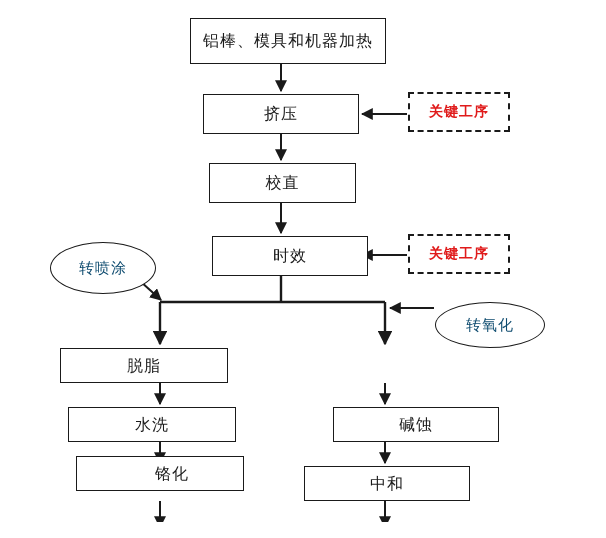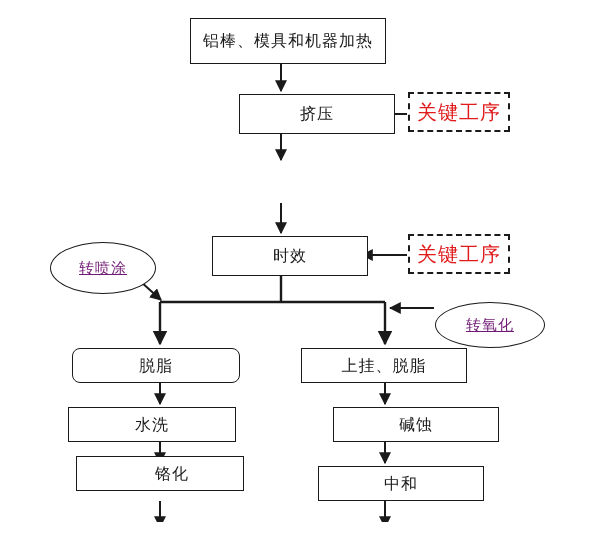--- a/index.html
+++ b/index.html
@@ -25,63 +25,62 @@
     display: flex;
     align-items: center;
     justify-content: center;
     color: #1a1a1a;
     font-size: 16px;
     letter-spacing: 1px;
     line-height: 1;
     white-space: nowrap;
   }
   .node-top     { left: 190px; top: 18px;  width: 196px; height: 46px; }
-  .node-extrude { left: 203px; top: 94px;  width: 156px; height: 40px; margin-left: 36px; }
+  .node-extrude { left: 203px; top: 94px;  width: 156px; height: 40px; }
   .node-straight{ left: 209px; top: 163px; width: 147px; height: 40px; }
   .node-age     { left: 212px; top: 236px; width: 156px; height: 40px; }
 
-  .node-l1 { left: 72px; top: 348px; width: 168px; height: 35px; border-radius: 8px; }
+  .node-l1 { left: 60px; top: 348px; width: 168px; height: 35px; }
   .node-l2 { left: 68px; top: 407px; width: 168px; height: 35px; }
   .node-l3 { left: 76px; top: 456px; width: 168px; height: 35px; padding-left: 24px; }
 
   .node-r1 { left: 301px; top: 348px; width: 166px; height: 35px; }
   .node-r2 { left: 301px; top: 407px; width: 166px; height: 35px; margin-left: 32px; }
-  .node-r3 { left: 318px; top: 466px; width: 166px; height: 35px; }
+  .node-r3 { left: 304px; top: 466px; width: 166px; height: 35px; }
 
   .keynote {
     position: absolute;
     box-sizing: border-box;
     border: 2px dashed #1a1a1a;
     background: #ffffff;
     display: flex;
     align-items: center;
     justify-content: center;
     color: #e01b1b;
-    font-size: 20px;
-    font-weight: normal;
+    font-size: 14px;
+    font-weight: bold;
     letter-spacing: 1px;
     white-space: nowrap;
   }
   .keynote-1 { left: 408px; top: 92px;  width: 102px; height: 40px; }
   .keynote-2 { left: 408px; top: 234px; width: 102px; height: 40px; }
 
   .ellipse {
     position: absolute;
     box-sizing: border-box;
     border: 1.6px solid #1a1a1a;
     border-radius: 50%;
     background: #ffffff;
     display: flex;
     align-items: center;
     justify-content: center;
-    color: #701a75;
+    color: #0c4a6e;
     font-size: 15px;
     letter-spacing: 1px;
     white-space: nowrap;
-    text-decoration: underline;
   }
   .ellipse-spray { left: 50px;  top: 242px; width: 106px; height: 52px; }
   .ellipse-oxide { left: 435px; top: 302px; width: 110px; height: 46px; }
 
   svg.wires {
     position: absolute;
     left: 0; top: 0;
     width: 606px;
     height: 538px;
     pointer-events: none;
@@ -127,32 +126,32 @@
 
     <line x1="385" y1="383" x2="385" y2="404" stroke="#1a1a1a" stroke-width="2" marker-end="url(#arrow)"></line>
     <line x1="385" y1="442" x2="385" y2="463" stroke="#1a1a1a" stroke-width="2" marker-end="url(#arrow)"></line>
     <line x1="385" y1="501" x2="385" y2="527" stroke="#1a1a1a" stroke-width="2" marker-end="url(#arrow)"></line>
   </svg>
 
   <div class="node node-top">铝棒、模具和机器加热</div>
 
   <div class="node node-extrude">挤压</div>
 
+  <div class="node node-straight">校直</div>
 
   <div class="node node-age">时效</div>
 
   <div class="keynote keynote-1">关键工序</div>
 
   <div class="keynote keynote-2">关键工序</div>
 
   <div class="ellipse ellipse-spray">转喷涂</div>
 
   <div class="ellipse ellipse-oxide">转氧化</div>
 
   <div class="node node-l1">脱脂</div>
   <div class="node node-l2">水洗</div>
   <div class="node node-l3">铬化</div>
 
-  <div class="node node-r1">上挂、脱脂</div>
   <div class="node node-r2">碱蚀</div>
   <div class="node node-r3">中和</div>
 
 </div>
 
 </body></html>

